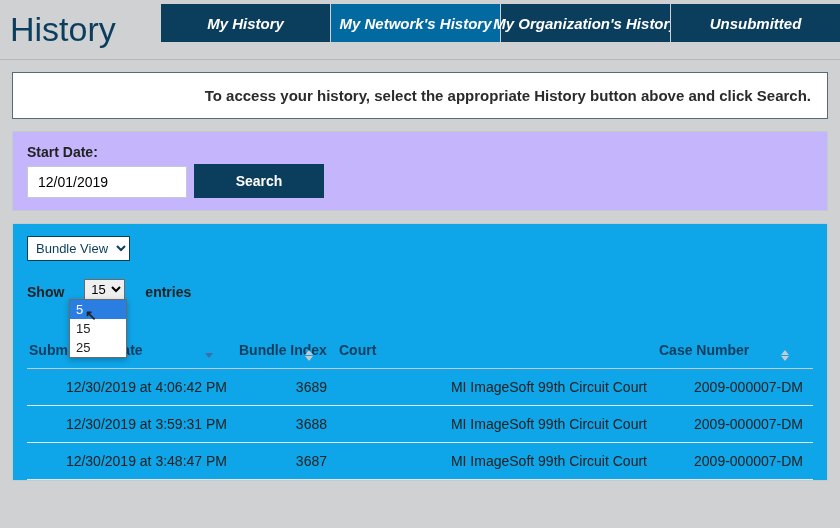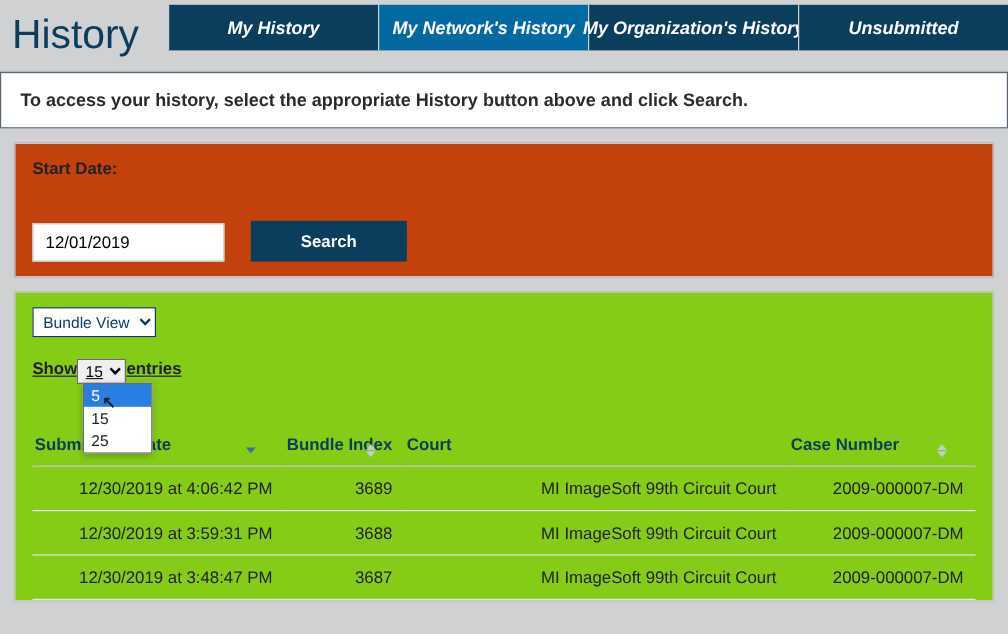--- a/index.html
+++ b/index.html
@@ -17,21 +17,21 @@
     align-items: stretch;
     height: 60px;
     background: #cfd1d3;
     border-bottom: 1px solid #b5b7b9;
   }
   .page-title {
     font-size: 34px;
     color: #0b3d5c;
     padding: 10px 28px 0 10px;
     font-weight: 400;
-    width: 140px;
+    width: 160px;
   }
   .tabs {
     display: flex;
     flex: 1;
   }
   .tab {
     flex: 1;
     min-width: 0;
     color: #fff;
     font-weight: 600;
@@ -55,79 +55,79 @@
   .tab:last-child::after {
     content: "";
     position: absolute;
     right: -16px;
     top: 0;
     border-top: 19px solid transparent;
     border-bottom: 19px solid transparent;
     border-left: 16px solid #0b3d5c;
   }
   .panel {
+    margin: 12px;
     background: #fff;
     border: 1px solid #586a79;
     padding: 14px 16px;
     color: #2b2b2b;
     font-weight: 600;
     font-size: 15px;
+    text-align: right;
   }
   .filters {
     margin: 12px;
-    background: #c2410c;
+    background: #c4b5fd;
     border: 1px solid #c3cbd2;
     padding: 12px 14px;
     display: flex;
-    gap: 22px;
+    gap: 7px;
     align-items: flex-end;
   }
   .field { display: flex; flex-direction: column; gap: 6px; }
   .field label { font-weight: 600; font-size: 14px; color: #222; }
   .field input {
     width: 160px;
     height: 32px;
     border: 1px solid #c3cbd2;
     padding: 0 10px;
     font-size: 14px;
-    margin-top: 32px;
   }
   .search-btn {
     background: #0b3d5c;
     color: #fff;
     border: none;
     height: 34px;
     width: 130px;
     font-size: 14px;
     font-weight: 600;
     cursor: pointer;
   }
   .results {
     margin: 12px;
-    background: #84cc16;
+    background: #0ea5e9;
     border: 1px solid #c3cbd2;
     padding: 12px 14px 0 14px;
   }
   .view-select {
     border: 1px solid #0b3d5c;
     color: #0b3d5c;
     font-size: 13px;
     padding: 3px 4px;
     background: #fff;
   }
   .show-row {
     margin-top: 18px;
     font-weight: 600;
     font-size: 14px;
     color: #222;
     display: flex;
-    align-items: flex-start;
-    gap: 0;
+    align-items: flex-end;
+    gap: 20px;
     position: relative;
-    text-decoration: underline;
   }
   .entries-select {
     border: 1px solid #6b6b6b;
     font-size: 13px;
     padding: 1px 2px;
   }
   .dropdown {
     position: absolute;
     left: 42px;
     top: 20px;

